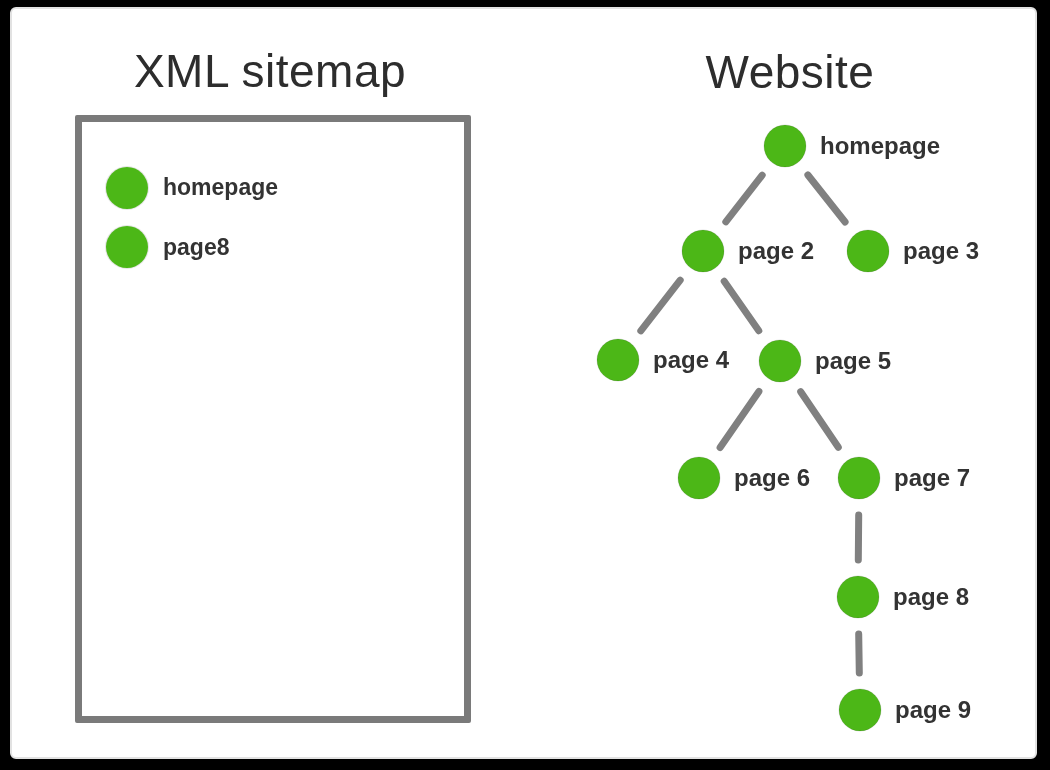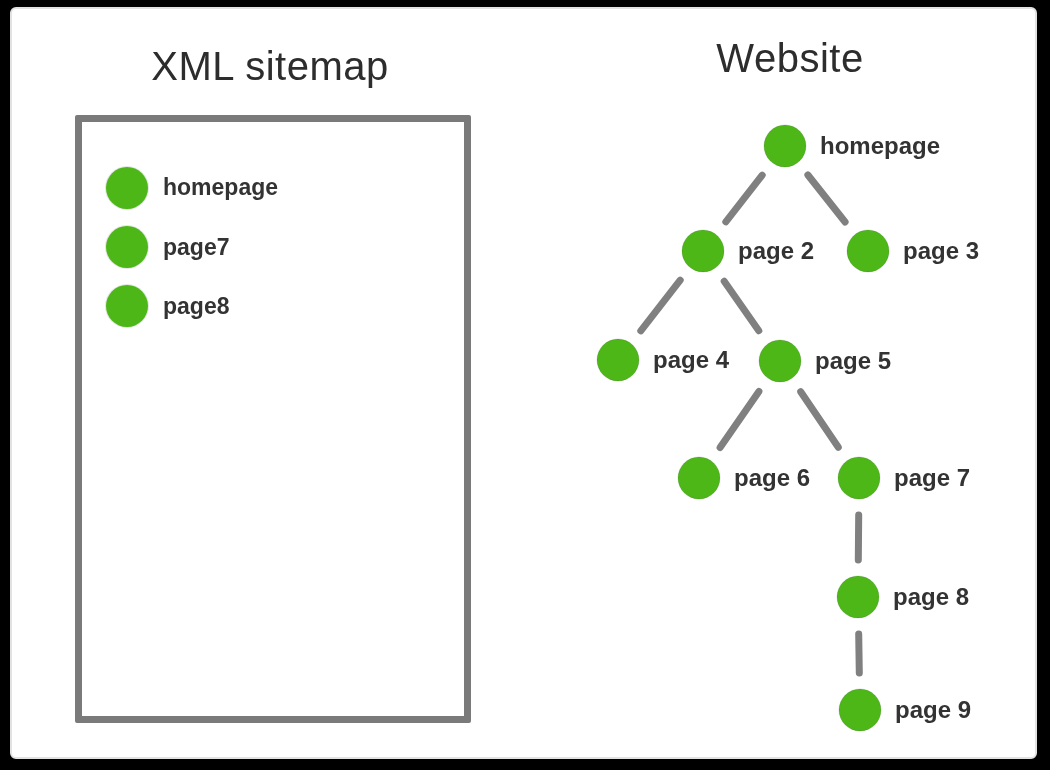--- a/index.html
+++ b/index.html
@@ -25,29 +25,29 @@
   .canvas {
     position: absolute;
     left: 10px; top: 7px; right: 13px; bottom: 11px;
     background: var(--canvas);
     border: 2px solid var(--canvas-edge);
     border-radius: 6px;
   }
 
   .panel-title {
     position: absolute;
-    font-size: 40px;
+    font-size: 46px;
     font-weight: 400;
     color: var(--title-text);
     text-align: center;
     letter-spacing: 0.5px;
     white-space: nowrap;
   }
   .title-left  { left: 40px;  top: 44px; width: 460px; }
-  .title-right { left: 560px; top: 36px; width: 460px; }
+  .title-right { left: 560px; top: 45px; width: 460px; }
 
   .sitemap-box {
     position: absolute;
     left: 75px; top: 115px;
     width: 396px; height: 608px;
     border: 7px solid var(--box-border);
     border-radius: 2px;
     background: transparent;
   }
 
@@ -99,24 +99,20 @@
 
   <div class="sitemap-box"></div>
 
   <div class="sitemap-list">
       <div class="list-row">
         <span class="dot"></span>
         <span class="list-label">homepage</span>
       </div>
       <div class="list-row">
         <span class="dot"></span>
-        <span class="list-label">page7</span>
-      </div>
-      <div class="list-row">
-        <span class="dot"></span>
         <span class="list-label">page8</span>
       </div>
     </div>
 
   <svg class="tree-svg" viewBox="0 0 1050 770" xmlns="http://www.w3.org/2000/svg">
       <line x1="762.2" y1="175.2" x2="725.8" y2="221.8" stroke="#808080" stroke-width="7" stroke-linecap="round"></line>
       <line x1="807.9" y1="175.0" x2="845.1" y2="222.0" stroke="#808080" stroke-width="7" stroke-linecap="round"></line>
       <line x1="680.2" y1="280.2" x2="640.8" y2="330.8" stroke="#808080" stroke-width="7" stroke-linecap="round"></line>
       <line x1="724.2" y1="281.3" x2="758.8" y2="330.7" stroke="#808080" stroke-width="7" stroke-linecap="round"></line>
       <line x1="758.9" y1="391.4" x2="720.1" y2="447.6" stroke="#808080" stroke-width="7" stroke-linecap="round"></line>

